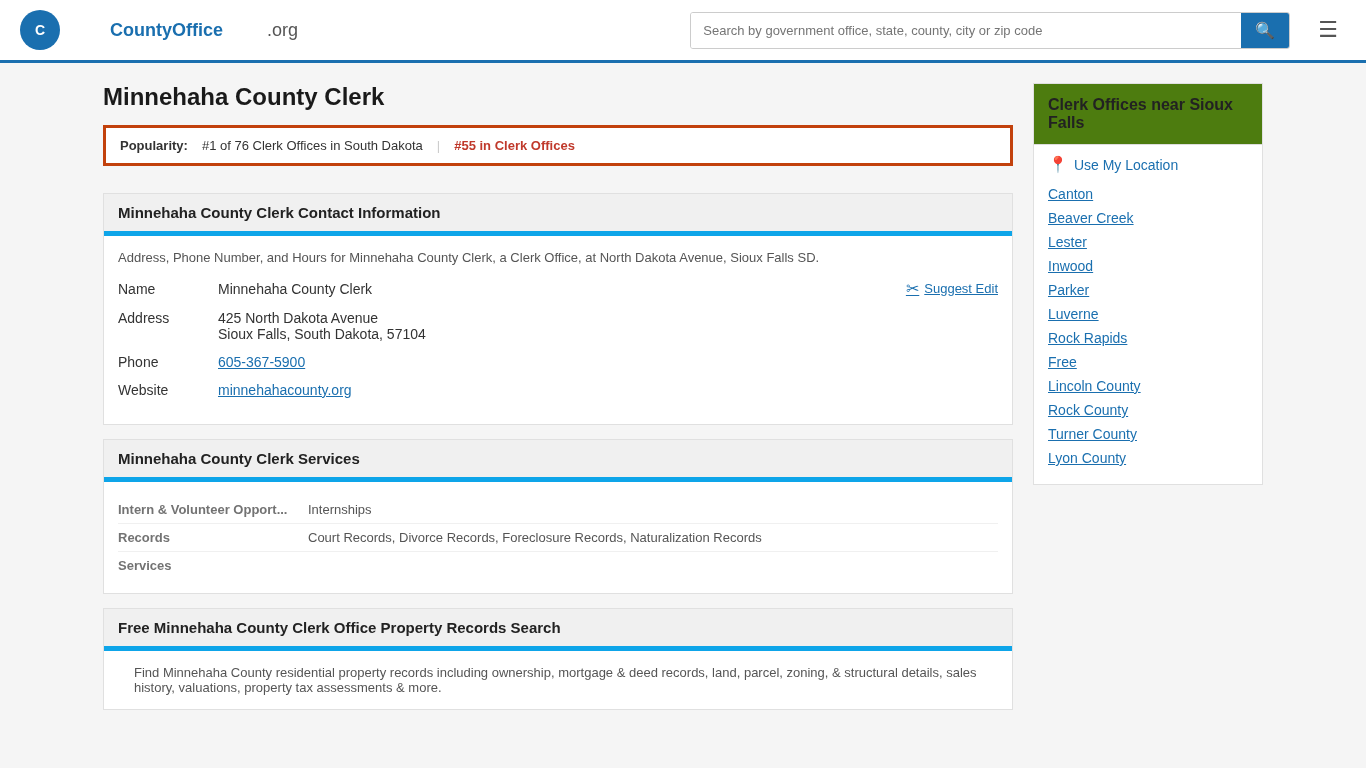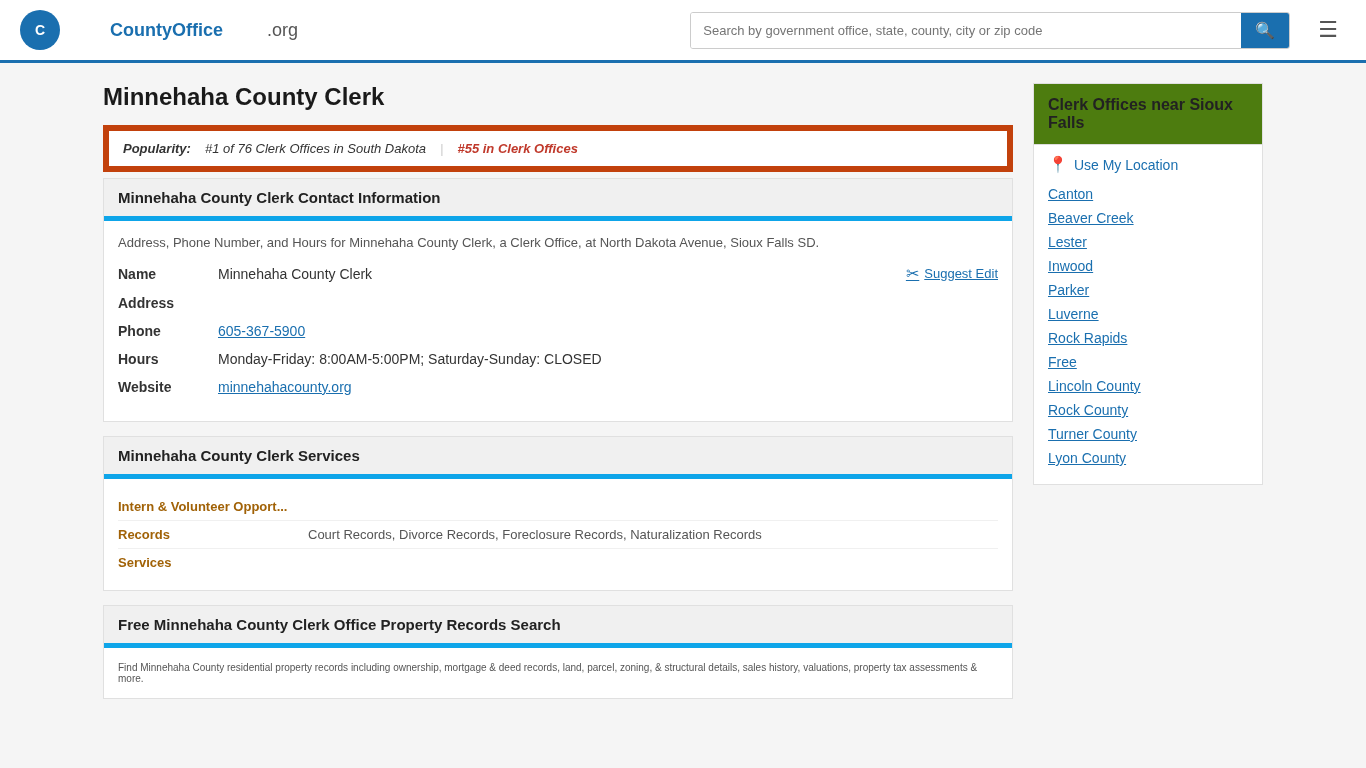--- a/index.html
+++ b/index.html
@@ -93,28 +93,27 @@
       color: #555;
       margin-bottom: 14px;
     }
     .breadcrumb a { color: #555; text-decoration: none; }
     .breadcrumb span { color: #555; }
     .breadcrumb .sep { margin: 0 5px; }
 
     
     .popularity-bar {
       background: #fff;
-      border: 6px solid #c2410c;
+      border: 3px solid #c2410c;
       padding: 10px 14px;
-      margin-bottom: 6px;
+      margin-bottom: 27px;
       font-size: 13px;
       display: flex;
       align-items: center;
       gap: 14px;
-      font-style: italic;
     }
     .popularity-bar strong { font-weight: bold; }
     .pop-divider { color: #ccc; }
     .pop-rank { color: #c0392b; font-weight: bold; }
 
     
     .section { background: #fff; border: 1px solid #e0e0e0; margin-bottom: 14px; }
     .section-header {
       background: #f0f0f0;
       border-bottom: 5px solid #0ea5e9;
@@ -122,21 +121,21 @@
       font-size: 15px;
       font-weight: bold;
       color: #222;
     }
     .section-body { padding: 14px; }
 
     
     .contact-desc { font-size: 13px; color: #555; margin-bottom: 14px; }
     .info-row { display: flex; margin-bottom: 12px; align-items: flex-start; }
     .info-label {
-      font-weight: bold;
+      font-weight: normal;
       color: #333;
       width: 100px;
       flex-shrink: 0;
       font-size: 14px;
     }
     .info-value { font-size: 14px; color: #333; flex: 1; }
     .info-value a { color: #1a6faf; text-decoration: underline; text-align: center; }
     .name-row { display: flex; align-items: center; }
     .suggest-edit {
       margin-left: auto;
@@ -147,25 +146,25 @@
       display: flex;
       align-items: center;
       gap: 5px;
     }
     .suggest-icon { font-size: 16px; }
 
     
     .services-table { width: 100%; font-size: 13px; }
     .service-row { display: flex; padding: 6px 0; border-bottom: 1px solid #f0f0f0; }
     .service-row:last-child { border-bottom: none; gap: 14px; }
-    .service-key { font-weight: bold; color: #a16207; width: 190px; flex-shrink: 0; }
+    .service-key { font-weight: bold; color: #737373; width: 190px; flex-shrink: 0; }
     .service-val { color: #555; flex: 1; }
 
     
-    .prop-desc { font-size: 10px; color: #555; }
+    .prop-desc { font-size: 13px; color: #555; margin-left: 16px; }
 
     
     .sidebar-box {
       background: #fff;
       border: 1px solid #e0e0e0;
     }
     .sidebar-header {
       background: #4d7c0f;
       padding: 12px 14px;
       font-size: 16px;
@@ -240,49 +239,50 @@
           <span class="info-label">Name</span>
           <span class="info-value">Minnehaha County Clerk</span>
           <span class="suggest-edit">
             <span class="suggest-icon">✂</span>
             <span>Suggest Edit</span>
           </span>
         </div>
 
         <div class="info-row">
           <span class="info-label">Address</span>
+          <div class="info-value">
+            <div>425 North Dakota Avenue</div>
+            <div>Sioux Falls, South Dakota, 57104</div>
+          </div>
         </div>
 
         <div class="info-row">
           <span class="info-label">Phone</span>
           <span class="info-value">
             <a href="#">605-367-5900</a>
           </span>
         </div>
 
-        <div class="info-row">
-          <span class="info-label">Hours</span>
-          <span class="info-value">Monday-Friday: 8:00AM-5:00PM; Saturday-Sunday: CLOSED</span>
-        </div>
 
         <div class="info-row">
           <span class="info-label">Website</span>
           <span class="info-value">
             <a href="#">minnehahacounty.org</a>
           </span>
         </div>
       </div>
     </div>
 
     <div class="section">
       <div class="section-header">Minnehaha County Clerk Services</div>
       <div class="section-body">
         <div class="services-table">
           <div class="service-row">
             <span class="service-key">Intern &amp; Volunteer Opport...</span>
+            <span class="service-val">Internships</span>
           </div>
           <div class="service-row">
             <span class="service-key">Records</span>
             <span class="service-val">Court Records, Divorce Records, Foreclosure Records, Naturalization Records</span>
           </div>
           <div class="service-row">
             <span class="service-key">Services</span>
           </div>
         </div>
       </div>

